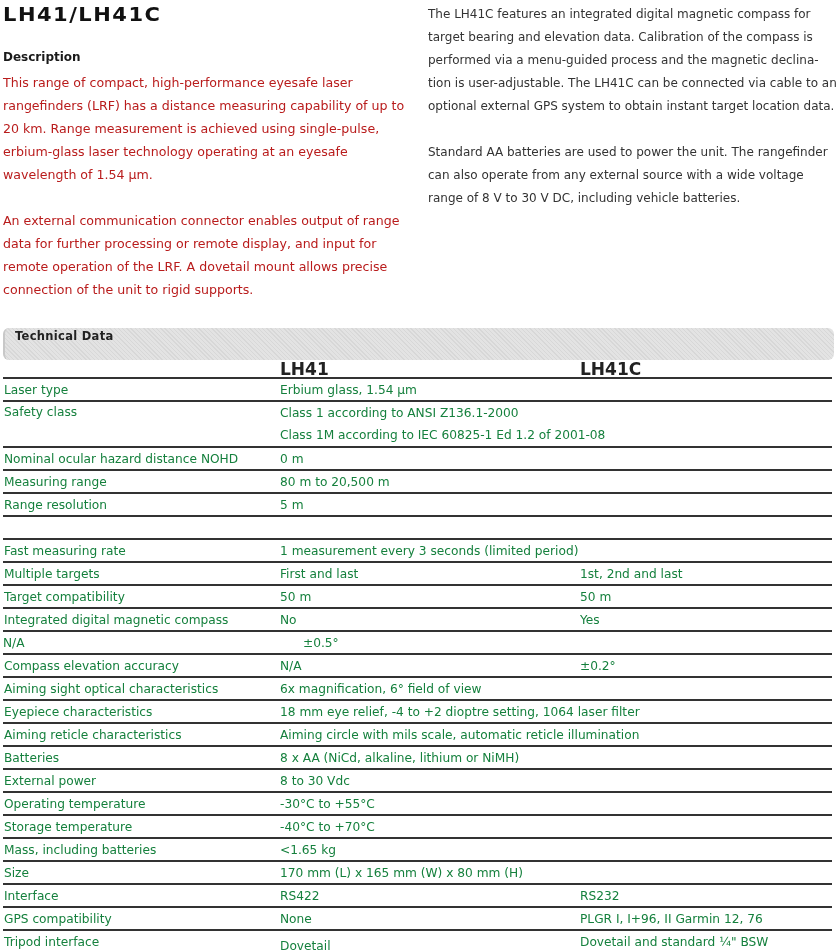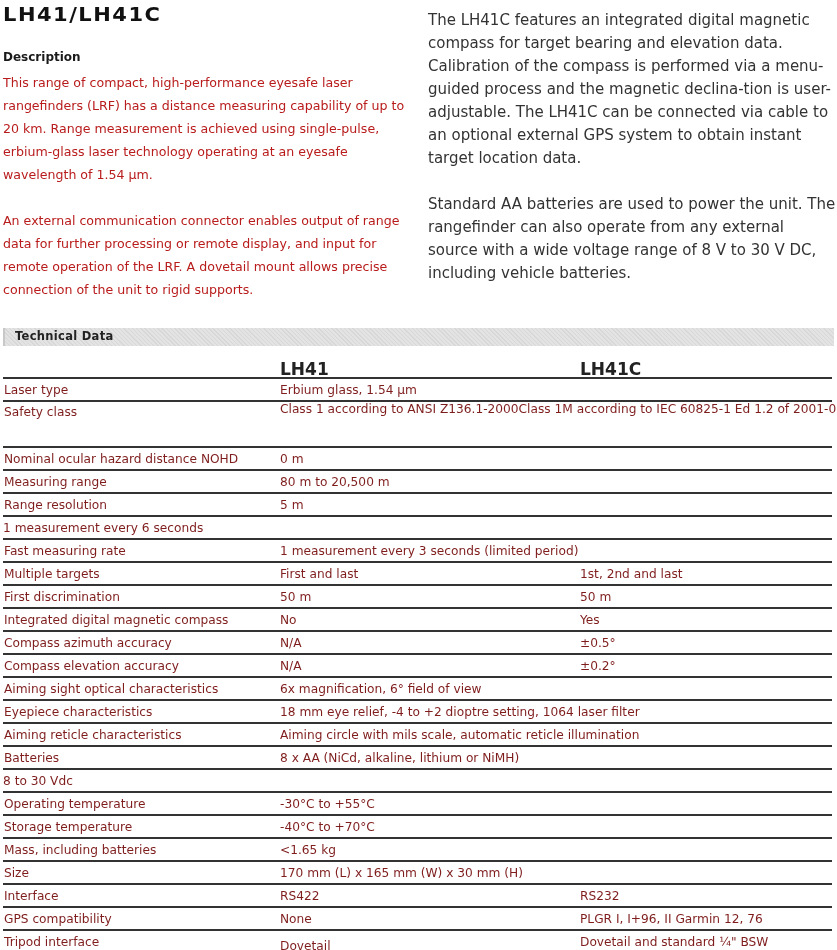--- a/index.html
+++ b/index.html
@@ -15,51 +15,52 @@
   }
   .desc-heading {
     position: absolute; left: 3px; top: 50px;
     font-size: 12px; font-weight: bold; color: #1a1a1a;
   }
   .col-left {
     position: absolute; left: 3px; top: 71px; width: 410px;
     font-size: 12.6px; line-height: 23px; color: #b91c1c;
   }
   .col-right {
-    position: absolute; left: 428px; top: 9px; width: 410px;
-    font-size: 15px; line-height: 23px; color: #333;
+    position: absolute; left: 428px; top: 3px; width: 410px;
+    font-size: 12px; line-height: 23px; color: #333;
   }
   .col-left p, .col-right p { margin: 0 0 23px 0; }
   .section-bar {
-    position: absolute; left: 3px; top: 328px; width: 829px; height: 18px;
+    position: absolute; left: 3px; top: 328px; width: 829px; height: 32px;
     background-color: #e3e3e3;
     background-image: repeating-linear-gradient(45deg, rgba(0,0,0,0.05) 0 1px, transparent 1px 3px);
     border-left: 2px solid #c8c8c8;
+    border-radius: 6px;
   }
   .section-bar span {
     position: absolute; left: 10px; top: 1px;
     font-size: 11.5px; font-weight: bold; color: #222; letter-spacing: 0.3px;
   }
   .table {
     position: absolute; left: 3px; top: 356px; width: 829px;
   }
   .thead {
     display: flex; height: 21px; border-bottom: 2px solid #333;
     font-size: 17px; font-weight: bold; color: #222;
   }
   .row {
     display: flex; height: 21px; border-bottom: 2px solid #333;
-    font-size: 12.2px; color: #7f1d1d; align-items: center;
+    font-size: 12.2px; color: #15803d; align-items: center;
   }
   .row.tall { height: 44px; align-items: stretch; }
   .c0 { width: 276px; padding-left: 1px; }
   .c1 { width: 300px; }
   .c2 { flex: 1; }
   .thead .c1, .thead .c2 { padding-top: 3px; }
-  .multi { display: flex; flex-direction: row; justify-content: space-around; }
+  .multi { display: flex; flex-direction: column; justify-content: space-around; }
   .row.tall .c0 { padding-top: 3px; }
 </style>
 </head>
 <body>
 
 <div class="title">LH41/LH41C</div>
 
 <div class="desc-heading">Description</div>
 
 <div class="col-left">
@@ -105,45 +106,43 @@
         <div class="c0">Measuring range</div>
         <div class="c1" style="white-space: nowrap;">80 m to 20,500 m</div>
         <div class="c2"></div>
       </div>
       <div class="row">
         <div class="c0">Range resolution</div>
         <div class="c1" style="white-space: nowrap;">5 m</div>
         <div class="c2"></div>
       </div>
       <div class="row">
-        <div class="c1" style="white-space: nowrap;">1 measurement every 6 seconds</div>
         <div class="c2"></div>
       </div>
       <div class="row">
         <div class="c0">Fast measuring rate</div>
         <div class="c1" style="white-space: nowrap;">1 measurement every 3 seconds (limited period)</div>
         <div class="c2"></div>
       </div>
       <div class="row">
         <div class="c0">Multiple targets</div>
         <div class="c1" style="white-space: nowrap;">First and last</div>
         <div class="c2">1st, 2nd and last</div>
       </div>
       <div class="row">
-        <div class="c0">First discrimination</div>
+        <div class="c0">Target compatibility</div>
         <div class="c1" style="white-space: nowrap;">50 m</div>
         <div class="c2">50 m</div>
       </div>
       <div class="row">
         <div class="c0">Integrated digital magnetic compass</div>
         <div class="c1" style="white-space: nowrap;">No</div>
         <div class="c2">Yes</div>
       </div>
       <div class="row">
-        <div class="c0">Compass azimuth accuracy</div>
         <div class="c1" style="white-space: nowrap;">N/A</div>
         <div class="c2">±0.5°</div>
       </div>
       <div class="row">
         <div class="c0">Compass elevation accuracy</div>
         <div class="c1" style="white-space: nowrap;">N/A</div>
         <div class="c2">±0.2°</div>
       </div>
       <div class="row">
         <div class="c0">Aiming sight optical characteristics</div>
@@ -159,41 +158,42 @@
         <div class="c0">Aiming reticle characteristics</div>
         <div class="c1" style="white-space: nowrap;">Aiming circle with mils scale, automatic reticle illumination</div>
         <div class="c2"></div>
       </div>
       <div class="row">
         <div class="c0">Batteries</div>
         <div class="c1" style="white-space: nowrap;">8 x AA (NiCd, alkaline, lithium or NiMH)</div>
         <div class="c2"></div>
       </div>
       <div class="row">
+        <div class="c0">External power</div>
         <div class="c1" style="white-space: nowrap;">8 to 30 Vdc</div>
         <div class="c2"></div>
       </div>
       <div class="row">
         <div class="c0">Operating temperature</div>
         <div class="c1" style="white-space: nowrap;">-30°C to +55°C</div>
         <div class="c2"></div>
       </div>
       <div class="row">
         <div class="c0">Storage temperature</div>
         <div class="c1" style="white-space: nowrap;">-40°C to +70°C</div>
         <div class="c2"></div>
       </div>
       <div class="row">
         <div class="c0">Mass, including batteries</div>
         <div class="c1" style="white-space: nowrap;">&lt;1.65 kg</div>
         <div class="c2"></div>
       </div>
       <div class="row">
         <div class="c0">Size</div>
-        <div class="c1" style="white-space: nowrap;">170 mm (L) x 165 mm (W) x 30 mm (H)</div>
+        <div class="c1" style="white-space: nowrap;">170 mm (L) x 165 mm (W) x 80 mm (H)</div>
         <div class="c2"></div>
       </div>
       <div class="row">
         <div class="c0">Interface</div>
         <div class="c1" style="white-space: nowrap;">RS422</div>
         <div class="c2">RS232</div>
       </div>
       <div class="row">
         <div class="c0">GPS compatibility</div>
         <div class="c1" style="white-space: nowrap;">None</div>

